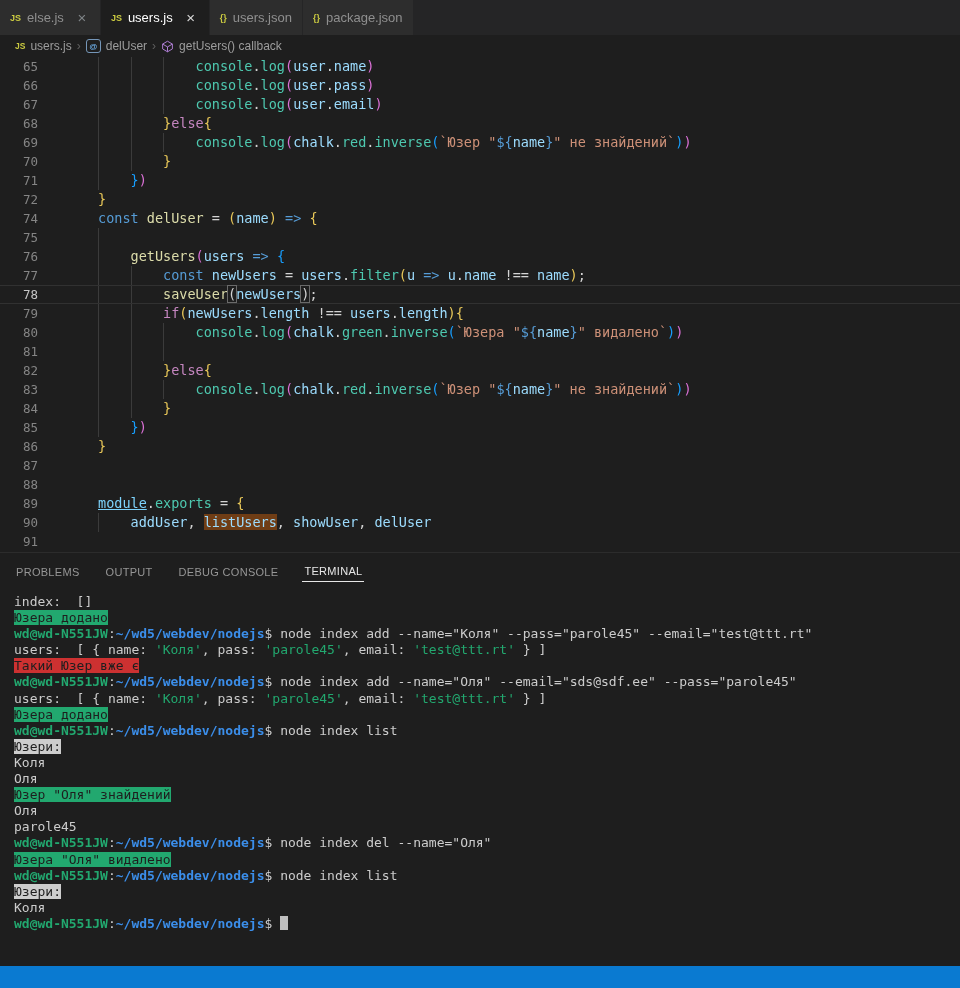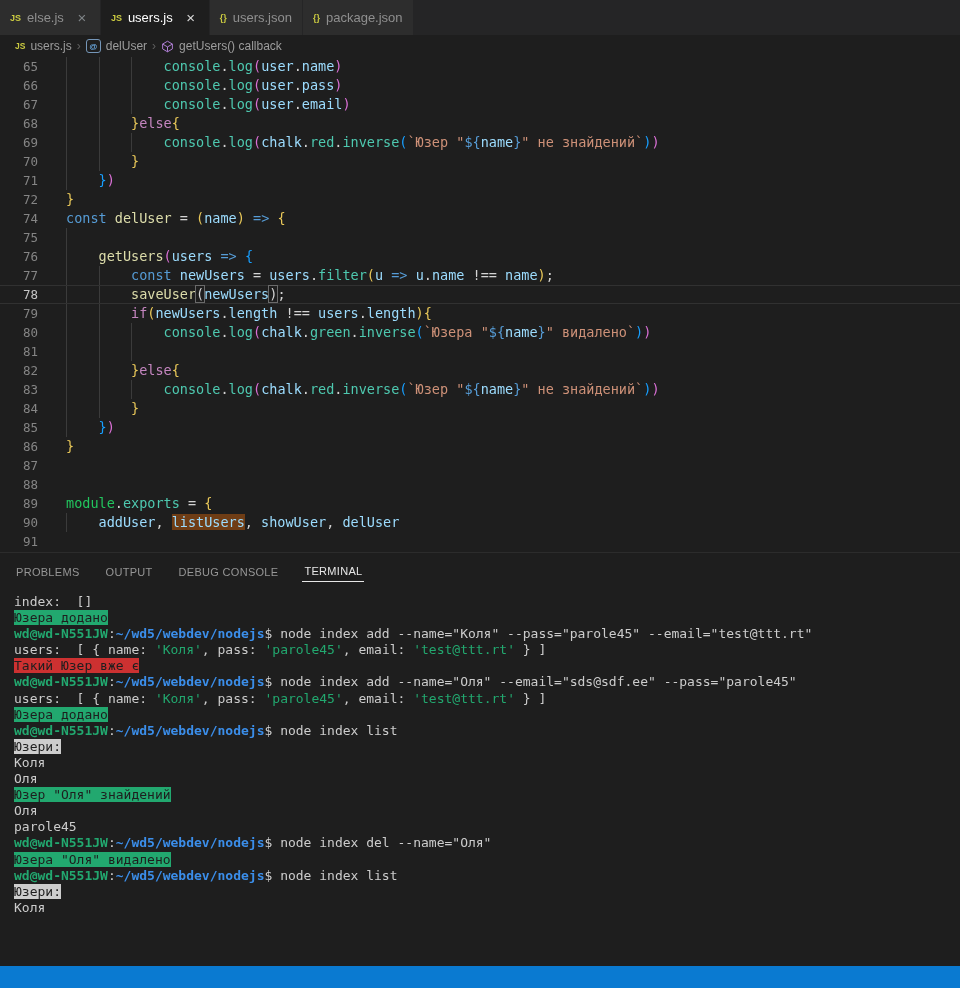--- a/index.html
+++ b/index.html
@@ -18,21 +18,21 @@
   .breadcrumb{height:22px;display:flex;align-items:center;padding-left:15px;font-size:12px;
               color:#9d9d9d;background:#1E1E1E;}
   .bc-item{display:flex;align-items:center;gap:5px;}
   .bc-sep{color:#5f5f5f;margin:0 5px;font-size:12px;}
   .bc-js{font-weight:bold;font-size:8.5px;}
   .bc-varbox{display:inline-flex;align-items:center;justify-content:center;width:13px;height:12px;
              border:1px solid #7596b8;border-radius:3px;font-size:8px;color:#75BEFF;}
   
   .editor{position:relative;height:495px;overflow:hidden;
           font-family:"DejaVu Sans Mono",monospace;font-size:13.5px;cursor:text;}
-  .cl{display:flex;height:19px;line-height:19px;box-sizing:border-box;}
+  .cl{display:flex;height:19px;line-height:19px;box-sizing:border-box;gap:32px;}
   .cl.cur{border-top:1px solid #313131;border-bottom:1px solid #313131;line-height:17px;}
   .ln{width:38px;text-align:right;color:#858585;font-size:12.5px;flex:none;
       font-family:"DejaVu Sans Mono",monospace;}
   .cl.cur .ln{color:#c6c6c6;}
   .code{position:relative;padding-left:28px;white-space:pre;flex:1;color:#D4D4D4;}
   .guide{position:absolute;top:0;bottom:0;width:1px;background:#3b3b3b;}
   .tk-mt{outline:1px solid #6a6a6a;outline-offset:0;}
   
   .panelbar{height:37px;box-sizing:border-box;border-top:1px solid #2c2c2c;display:flex;
             align-items:center;padding-left:14px;background:#1E1E1E;}
@@ -181,21 +181,21 @@
       <div class="cl">
         <span class="ln">87</span>
         <span class="code"></span>
       </div>
       <div class="cl">
         <span class="ln">88</span>
         <span class="code"></span>
       </div>
       <div class="cl">
         <span class="ln">89</span>
-        <span class="code"><span class="tk-bi" style="color: #22c55e;">module</span><span class="tk-pln" style="color: rgb(212, 212, 212);">.</span><span class="tk-bi" style="color: rgb(78, 201, 176);">exports</span><span class="tk-pln" style="color: rgb(212, 212, 212);"> = </span><span class="tk-b1" style="color: rgb(233, 200, 89);">{</span></span>
+        <span class="code"><span class="tk-bi" style="color: #7dd3fc; text-decoration: underline;">module</span><span class="tk-pln" style="color: rgb(212, 212, 212);">.</span><span class="tk-bi" style="color: rgb(78, 201, 176);">exports</span><span class="tk-pln" style="color: rgb(212, 212, 212);"> = </span><span class="tk-b1" style="color: rgb(233, 200, 89);">{</span></span>
       </div>
       <div class="cl">
         <span class="ln">90</span>
         <span class="code"><i class="guide" style="left: 28px;"></i><span class="tk-pln" style="color: rgb(212, 212, 212);">    </span><span class="tk-v" style="color: rgb(156, 220, 254);">addUser</span><span class="tk-pln" style="color: rgb(212, 212, 212);">, </span><span class="tk-hl" style="color: rgb(156, 220, 254); background: rgb(111, 61, 21);">listUsers</span><span class="tk-pln" style="color: rgb(212, 212, 212);">, </span><span class="tk-v" style="color: rgb(156, 220, 254);">showUser</span><span class="tk-pln" style="color: rgb(212, 212, 212);">, </span><span class="tk-v" style="color: rgb(156, 220, 254);">delUser</span></span>
       </div>
       <div class="cl">
         <span class="ln">91</span>
         <span class="code"></span>
       </div>
     </div>
@@ -220,14 +220,15 @@
     <div class="trow"><span>Коля</span></div>
     <div class="trow"><span>Оля</span></div>
     <div class="trow"><span style="background: rgb(34, 168, 111); color: rgb(30, 30, 30);">Юзер "Оля" знайдений</span></div>
     <div class="trow"><span>Оля</span></div>
     <div class="trow"><span>parole45</span></div>
     <div class="trow"><span class="tb" style="color: rgb(34, 168, 111);">wd@wd-N551JW</span><span>:</span><span class="tb" style="color: rgb(59, 142, 234);">~/wd5/webdev/nodejs</span><span>$ </span><span>node index del --name="Оля"</span></div>
     <div class="trow"><span style="background: rgb(34, 168, 111); color: rgb(30, 30, 30);">Юзера "Оля" видалено</span></div>
     <div class="trow"><span class="tb" style="color: rgb(34, 168, 111);">wd@wd-N551JW</span><span>:</span><span class="tb" style="color: rgb(59, 142, 234);">~/wd5/webdev/nodejs</span><span>$ </span><span>node index list</span></div>
     <div class="trow"><span style="background: rgb(205, 205, 205); color: rgb(30, 30, 30);">Юзери:</span></div>
     <div class="trow"><span>Коля</span></div>
+    <div class="trow"><span class="tb" style="color: rgb(34, 168, 111);">wd@wd-N551JW</span><span>:</span><span class="tb" style="color: rgb(59, 142, 234);">~/wd5/webdev/nodejs</span><span>$ </span><span class="cursor" style="background: rgb(191, 191, 191);"></span></div>
   </div>
 <div class="statusbar" style="background: rgb(10, 122, 209);"></div>
 
 </body></html>

